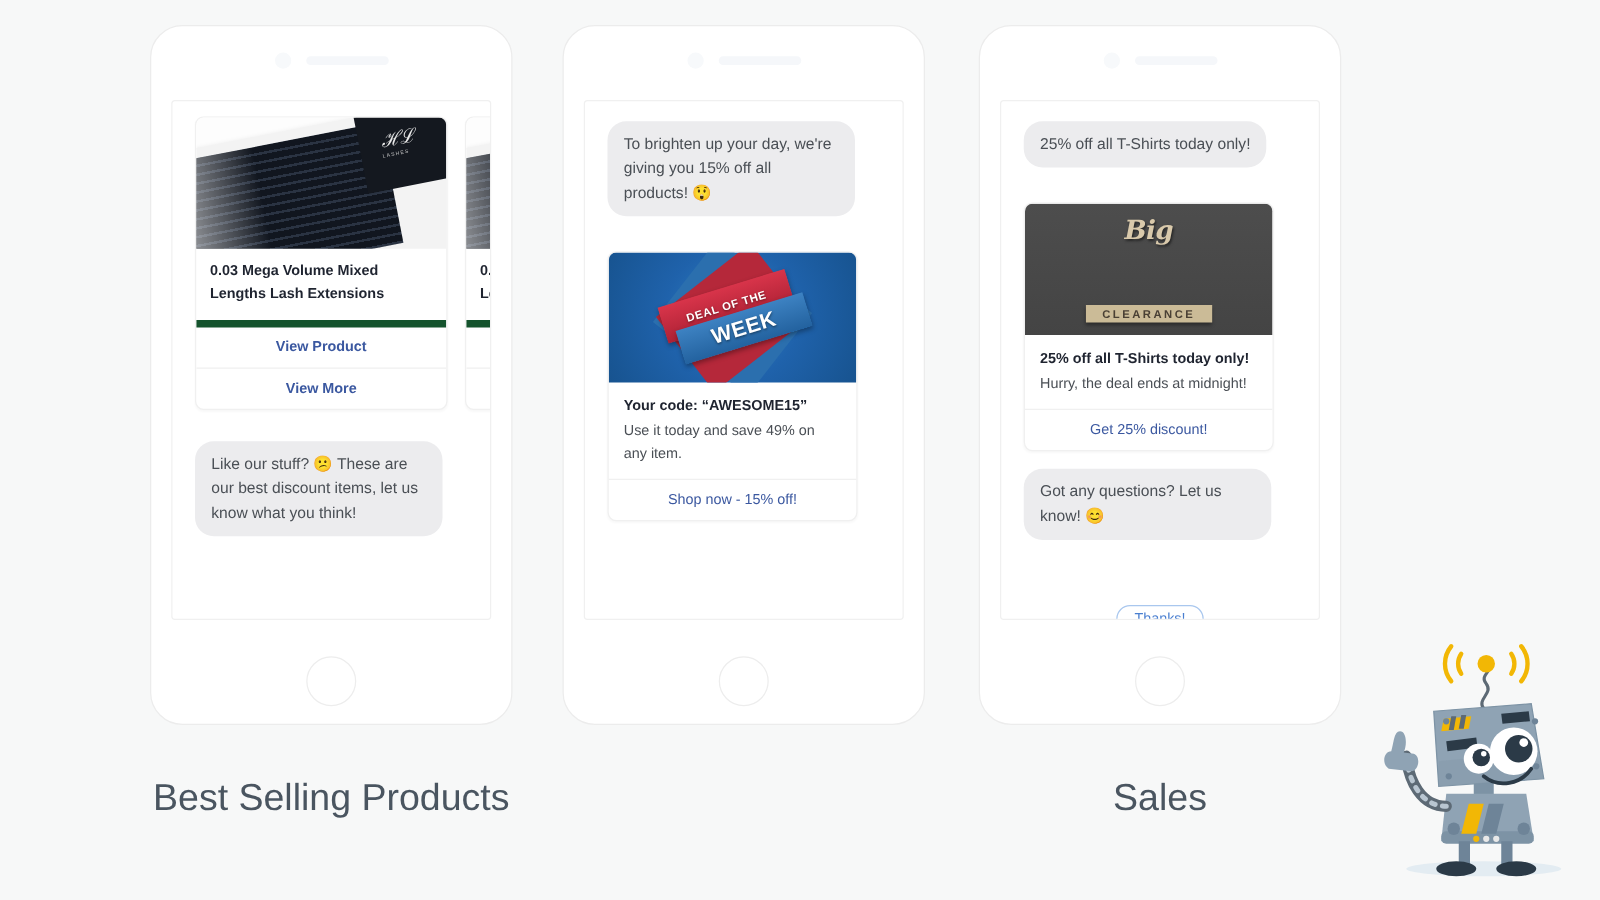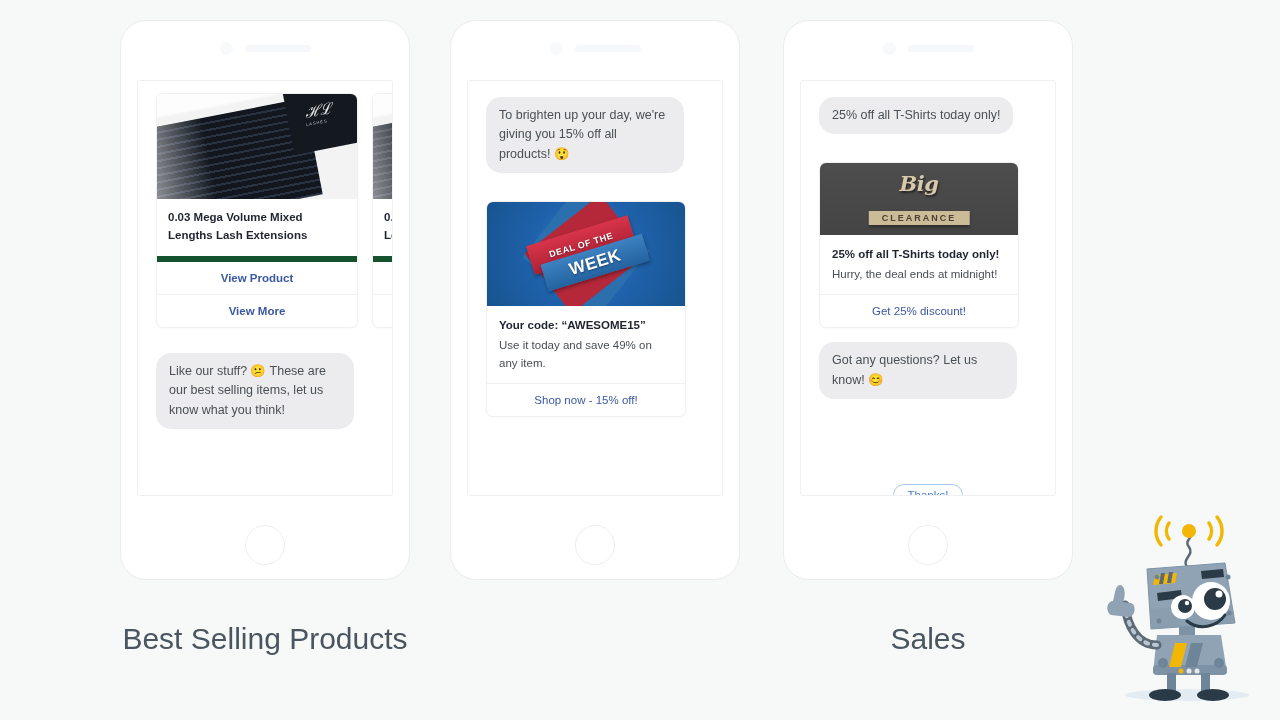--- a/index.html
+++ b/index.html
@@ -288,21 +288,21 @@
   .ribbon-blue {
     background: linear-gradient(to bottom, #3d82c2, #23629f);
     transform: rotate(-17deg) translate(6px, 12px);
     font-size: 17px;
     letter-spacing: 0.5px;
     height: 28px;
   }
 
   
   .sale-banner {
-    height: 72px;
+    height: 105px;
     background: linear-gradient(to bottom, #4d4d4d, #444444);
     position: relative;
     overflow: hidden;
     text-align: center;
   }
   .sale-big {
     position: absolute;
     top: 8px;
     left: 0;
     right: 0;
@@ -423,21 +423,21 @@
               </div>
               <div class="prod-title">0.03 Mega Volume Mixed Lengths Lash Extensions</div>
               <div class="prod-action">View Product</div>
               <div class="prod-action">View More</div>
             </div>
 
           </div>
         </div>
 
         <div style="margin-top:12px;">
-          <div class="bubble">Like our stuff? 😕 These are our best selling items, let us know what you think!</div>
+          <div class="bubble">Like our stuff? 😕 These are our best discount items, let us know what you think!</div>
         </div>
       </div>
 
       <div class="home-btn"></div>
     </div>
   </div>
 
   <div class="phone-col col-2">
     <div class="phone">
       <div class="phone-header">

